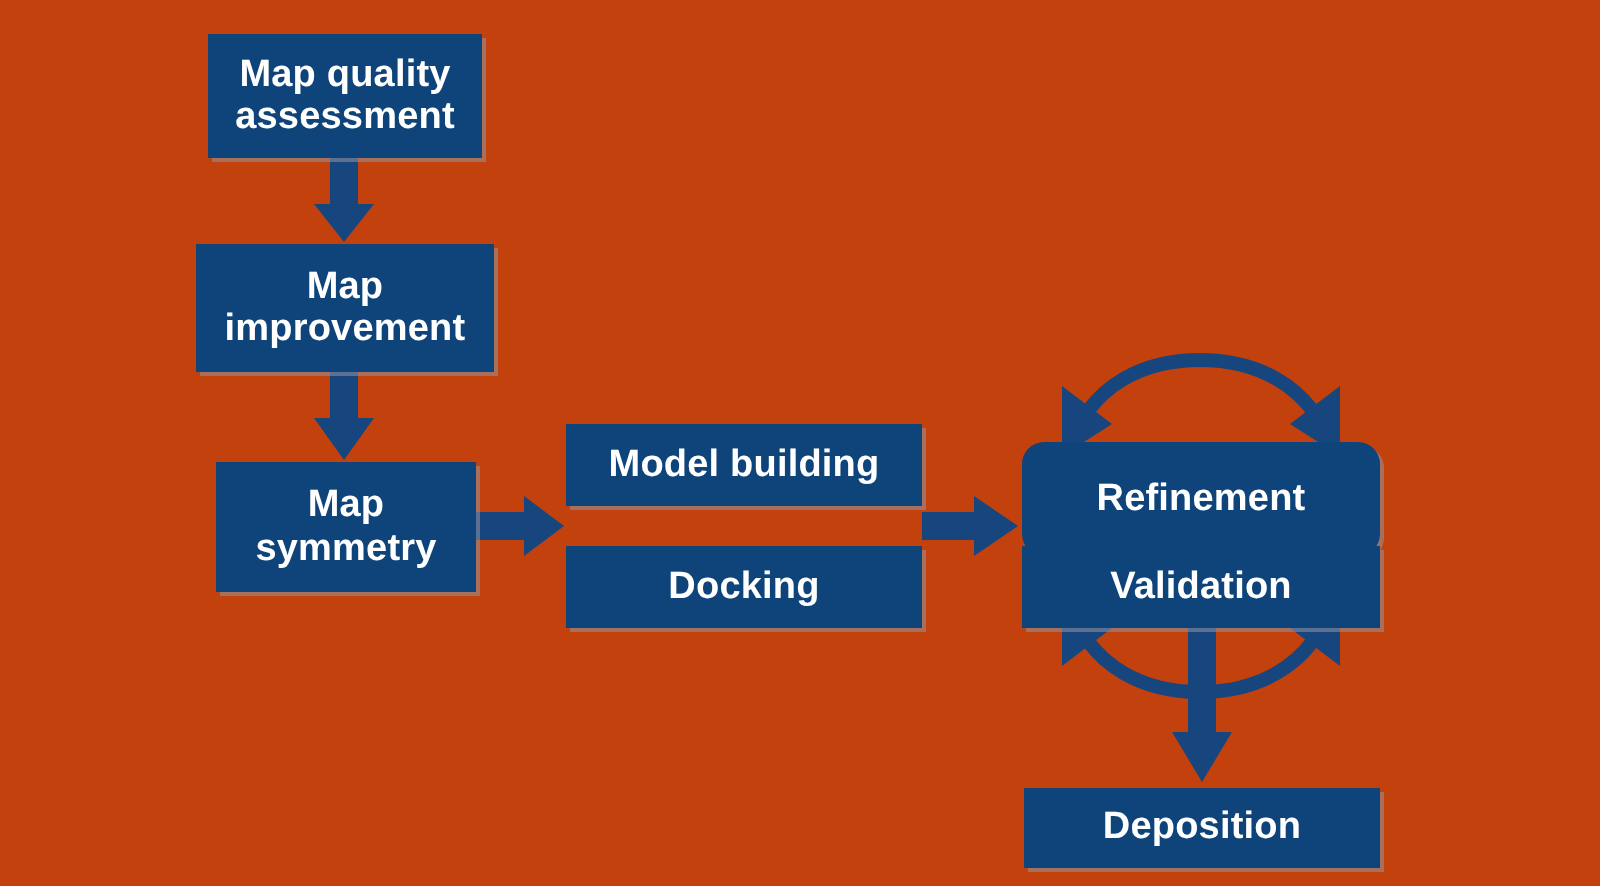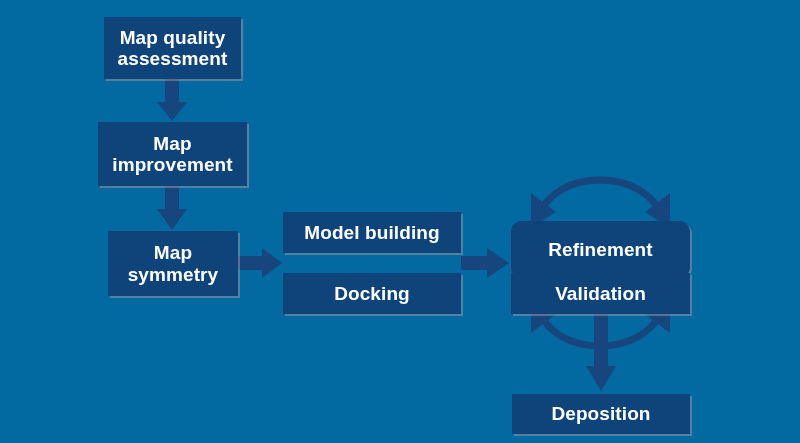--- a/index.html
+++ b/index.html
@@ -10,21 +10,21 @@
   body {
     width: 800px;
     height: 443px;
     font-family: "Liberation Sans", sans-serif;
     overflow: hidden;
   }
   #diagram-root {
     position: relative;
     width: 800px;
     height: 443px;
-    background: #0369a1;
+    background: #c2410c;
   }
   #flow-svg {
     position: absolute;
     top: 0;
     left: 0;
     width: 800px;
     height: 443px;
   }
   .node-box {
     position: absolute;

